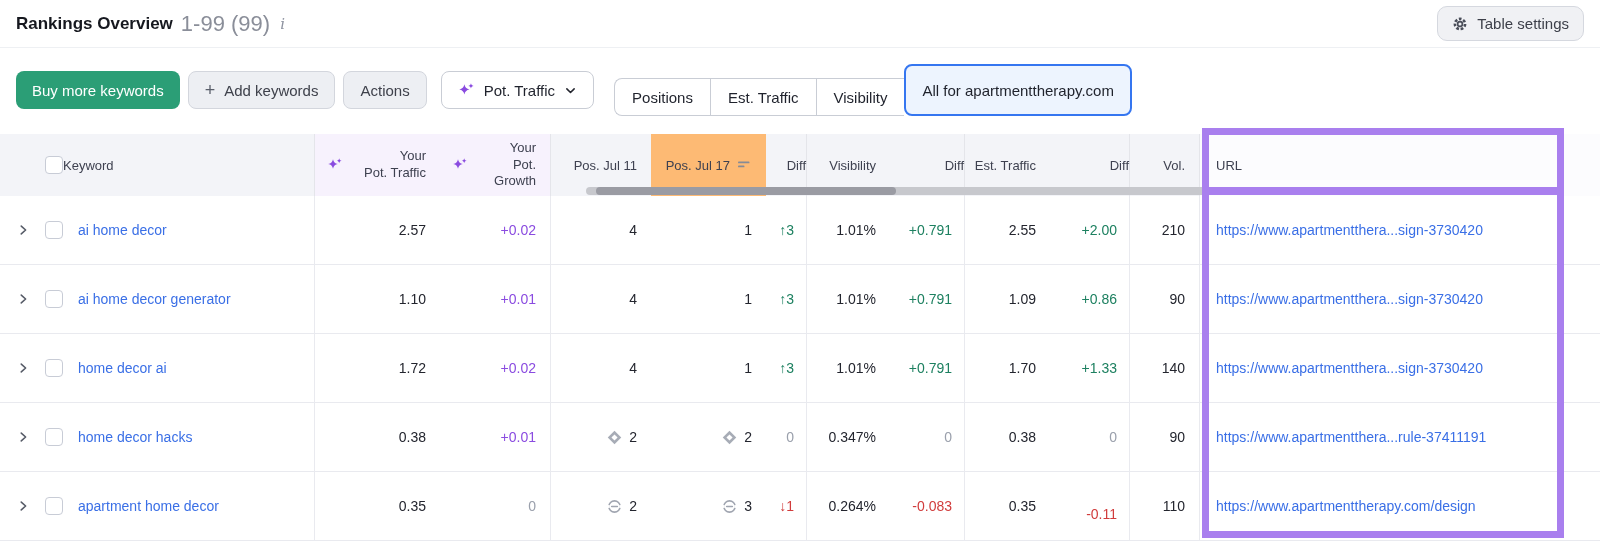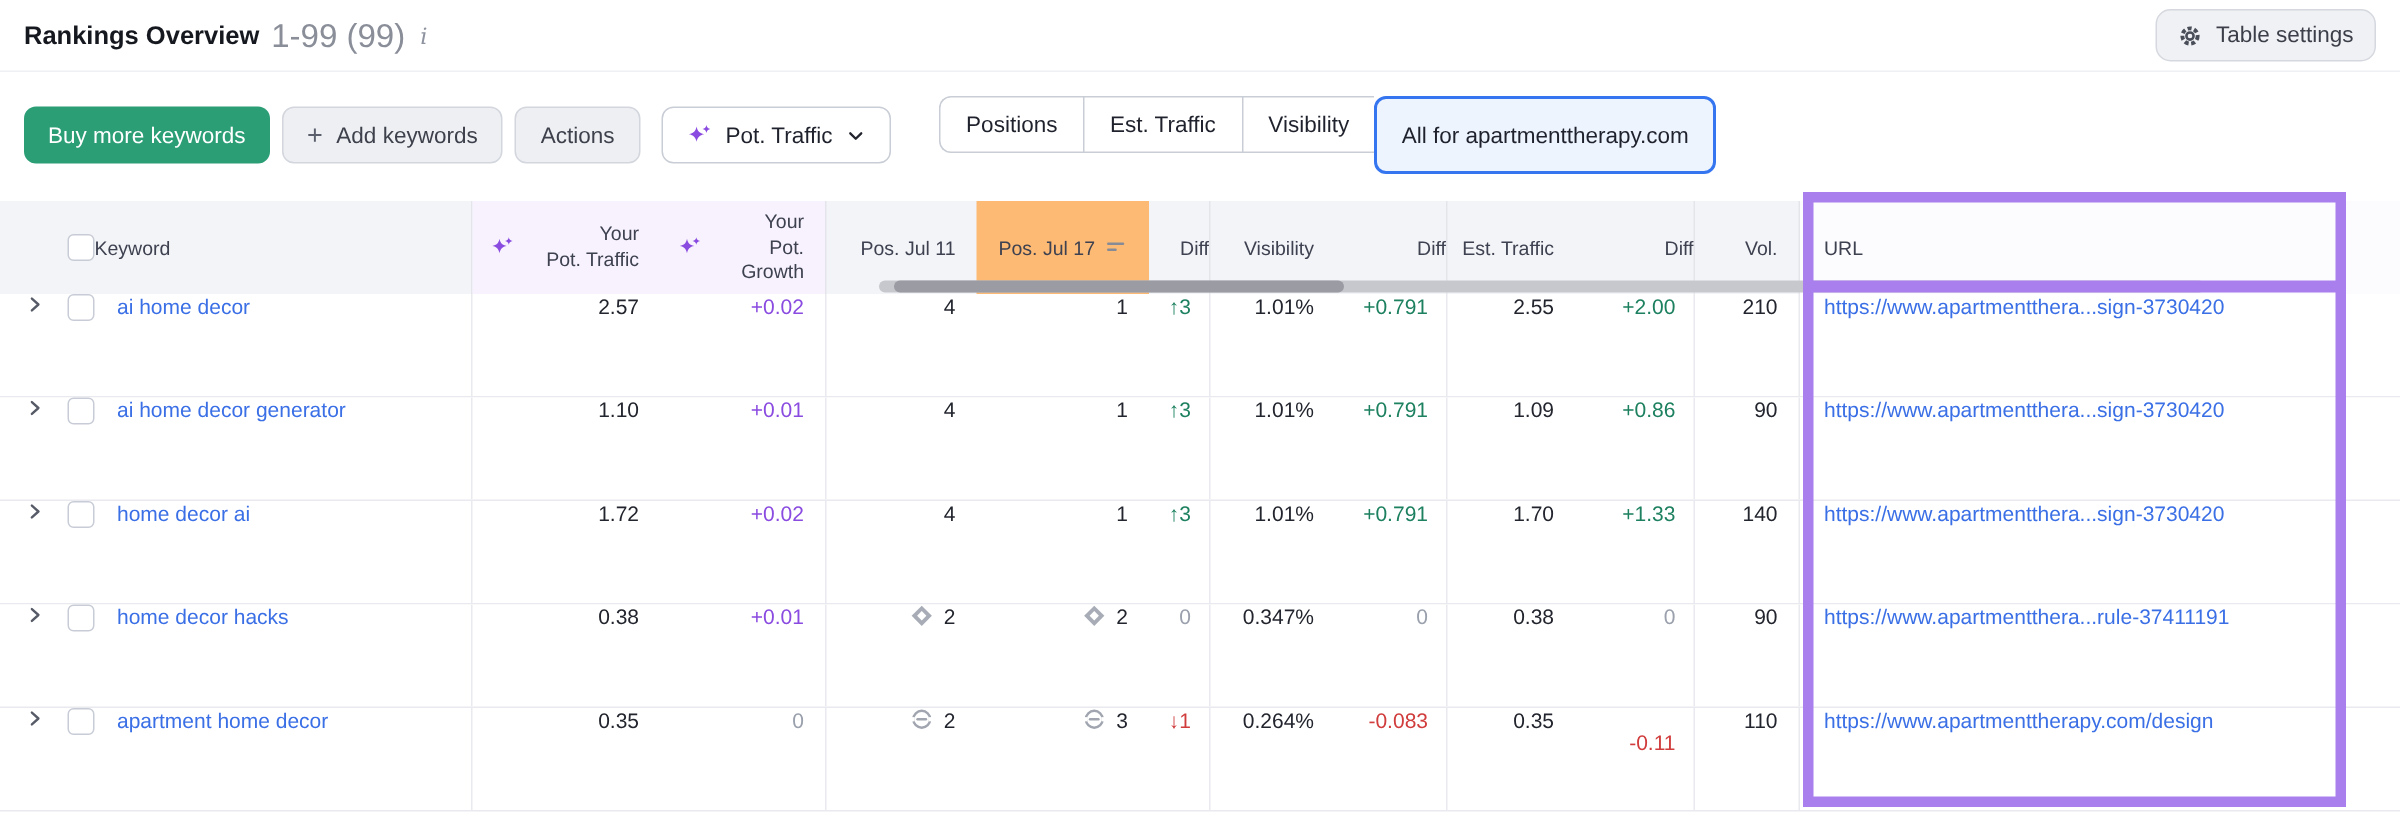--- a/index.html
+++ b/index.html
@@ -15,35 +15,35 @@
   .info{margin-left:10px;color:#8e93a0;font-family:"DejaVu Serif",serif;font-style:italic;font-size:15px}
   .spacer{flex:1}
   .btn-settings{display:inline-flex;align-items:center;gap:9px;background:#f0f1f4;border:1px solid #d5d8df;border-radius:10px;padding:8px 14px;font-size:15px;color:#3c3f49;cursor:pointer}
   
   .toolbar{display:flex;align-items:center;padding:16px 16px 18px;gap:8px}
   .btn{height:38px;display:inline-flex;align-items:center;gap:9px;border-radius:8px;font-size:15px;padding:0 16px;box-sizing:border-box;cursor:pointer;white-space:nowrap}
   .btn-green{background:var(--green);color:#fff;border:none;font-weight:500}
   .btn-gray{background:#edeff3;border:1px solid #d3d6dd;color:#3e414b}
   .btn-outline{background:#fff;border:1px solid #c9cdd5;color:#1f222c;margin-left:6px}
   .plus{font-size:18px;color:#5a5f6b;line-height:1}
-  .segmented{display:flex;margin-left:24px;align-items:flex-start}
+  .segmented{display:flex;margin-left:12px;align-items:flex-end}
   .seg{height:38px;display:flex;align-items:center;padding:0 17px;background:#fff;border:1px solid #c9cdd5;border-right:none;font-size:15px;color:#1f222c;box-sizing:border-box;cursor:pointer}
   .seg:first-child{border-radius:8px 0 0 8px}
   .seg.selected{border:2px solid var(--selblue);background:#edf4fe;border-radius:8px;height:52px;padding:0 16px}
   
   .thead{display:grid;grid-template-columns:var(--cols);height:62px;background:#f3f4f8;font-size:13px;color:#3e4150;position:relative}
   .th{display:flex;align-items:center;justify-content:flex-end;padding-right:14px;box-sizing:border-box}
   .th-keyword{justify-content:flex-start;padding-left:45px;}
   .th-pot{background:#f7f2fd;justify-content:space-between;padding-left:12px}
   .two-line{text-align:right;line-height:1.3}
   .th-pos17{background:#fdba74;gap:8px}
   .th-diff{padding-right:0}
   .th-url{justify-content:flex-start;padding-left:16px;background:#fcfcfe}
   .trow{display:grid;grid-template-columns:var(--cols);height:68px;border-bottom:1px solid #e9eaef;font-size:14px;background:#fff}
-  .td{display:flex;justify-content:flex-end;padding-right:14px;box-sizing:border-box;gap:7px}
+  .td{display:flex;align-items:center;justify-content:flex-end;padding-right:14px;box-sizing:border-box;gap:7px}
   .td-diff{padding-right:12px}
   .td-keyword{justify-content:flex-start;padding-left:16px;gap:15px}
   .td-url{justify-content:flex-start;padding-left:16px;overflow:hidden;white-space:nowrap}
   .b-r{border-right:1px solid #e9eaef}
   .thead .b-r{border-right:1px solid #e4e5ea}
   .cb{width:18px;height:18px;border:1.5px solid #c8ccd6;border-radius:4px;background:#fff;box-sizing:border-box;cursor:pointer;flex:none}
   .link{color:var(--link);text-decoration:none;cursor:pointer}
   .chev{display:inline-flex;cursor:pointer;flex:none}
   .icn{display:inline-flex;flex:none;line-height:0}
   

